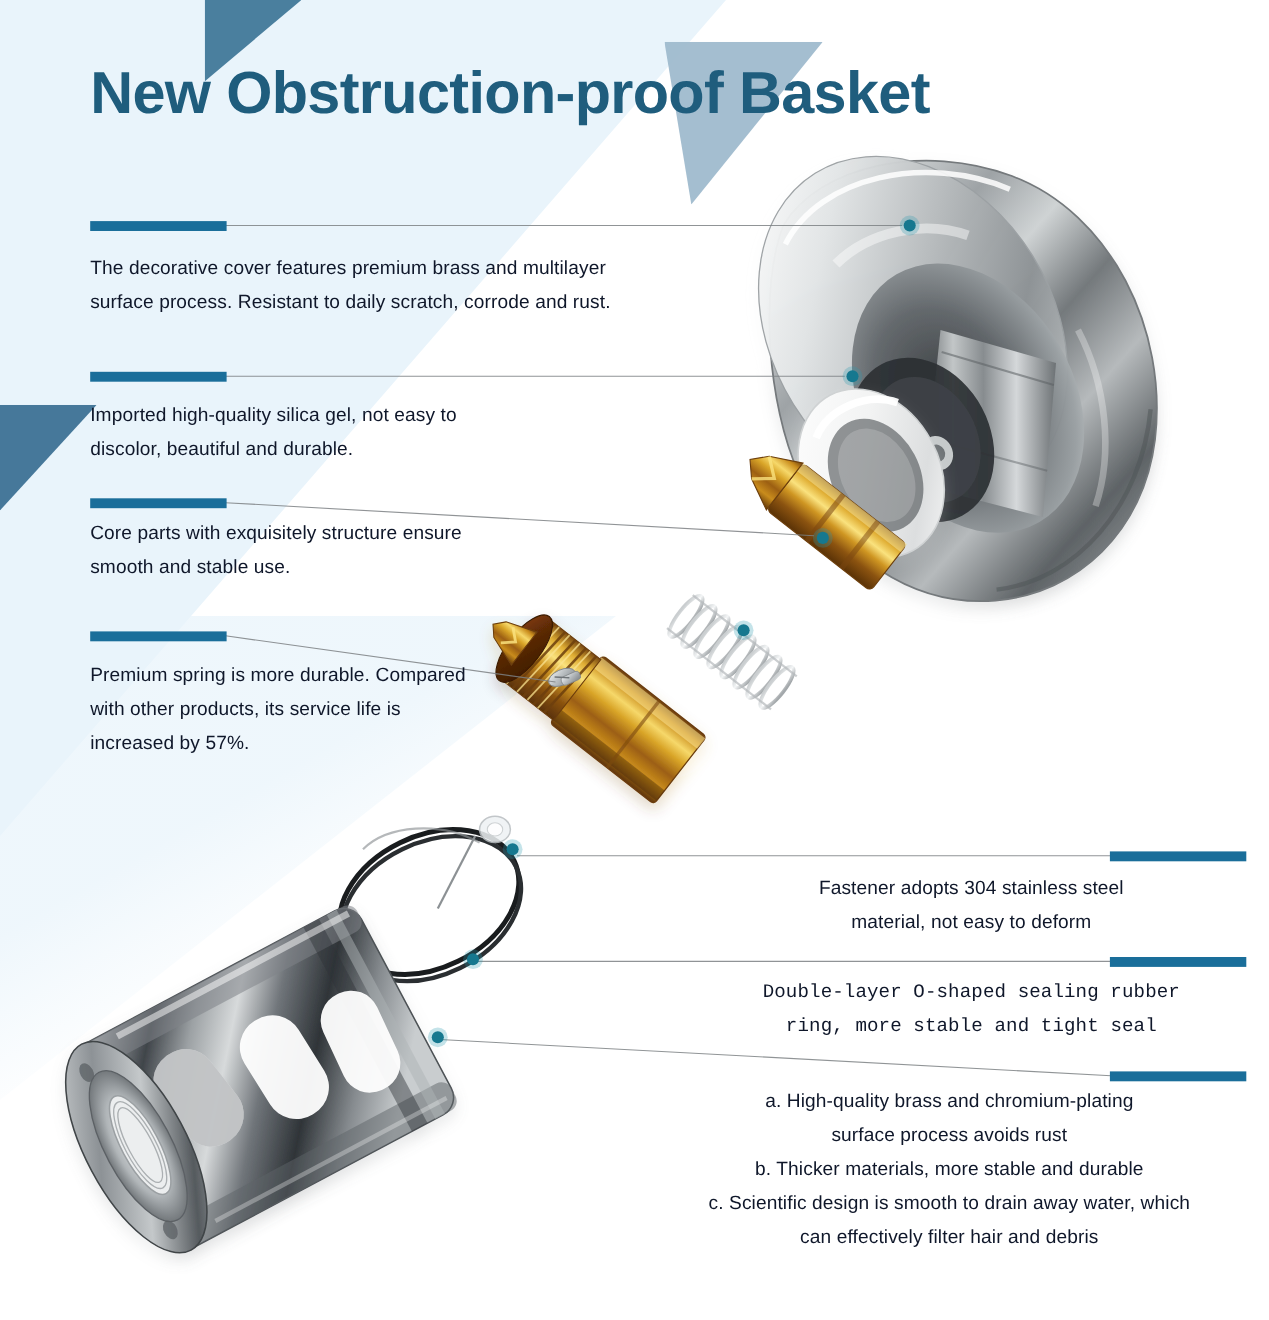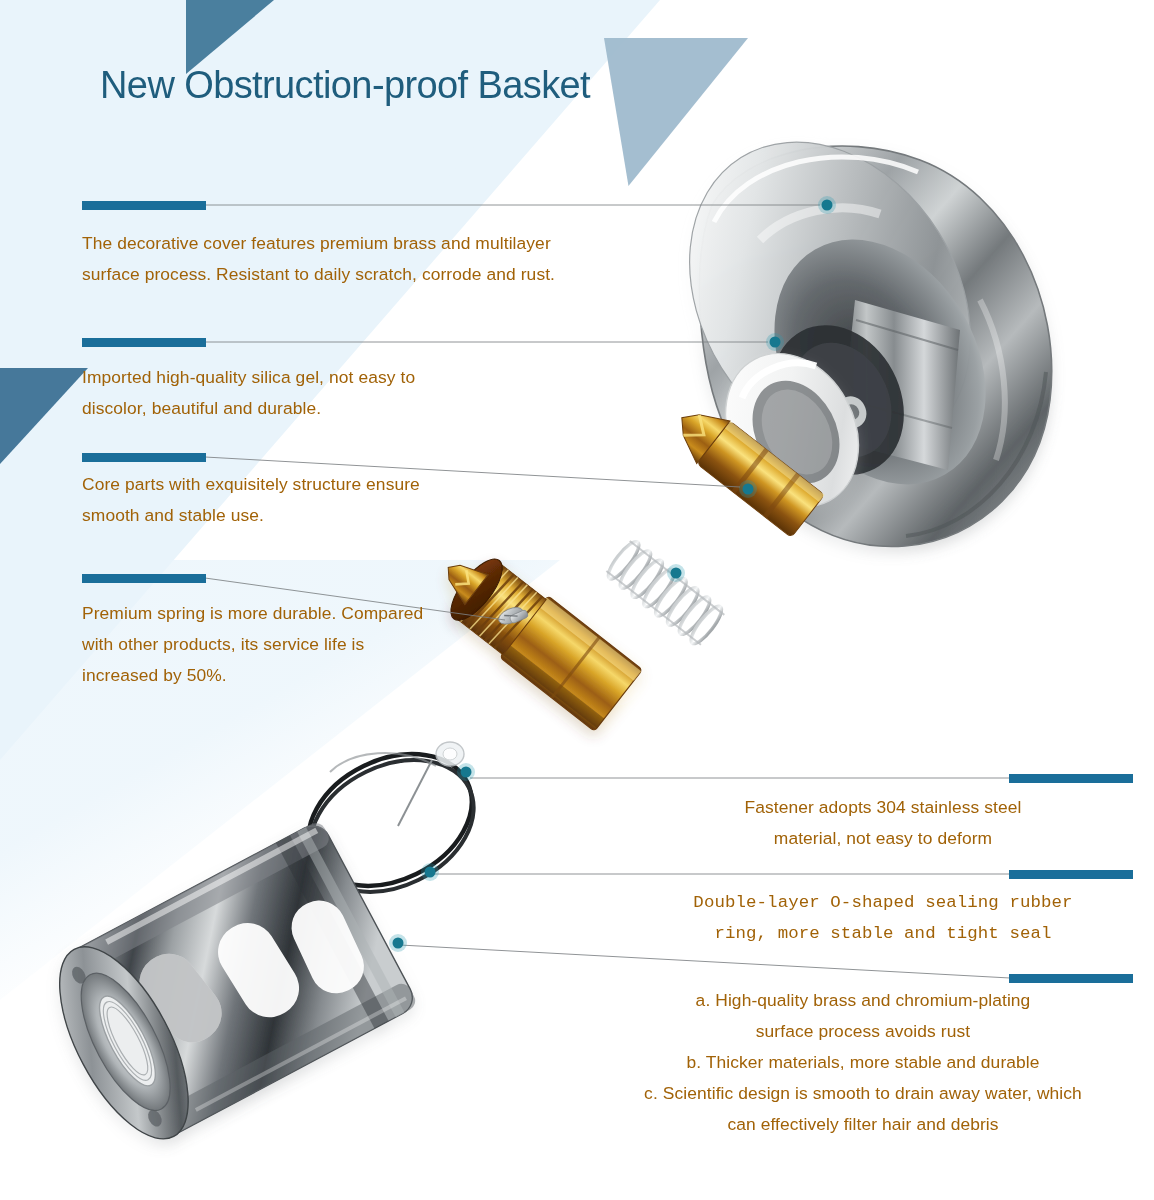--- a/index.html
+++ b/index.html
@@ -44,32 +44,32 @@
     background:linear-gradient(150deg,#e9f4fb 0%,#e9f4fb 38%,#ffffff 62%);
     clip-path:polygon(0 0,100% 0,0 100%);
     opacity:.75;
   }
 
   
   .feature{position:absolute;}
   .bar{position:absolute;height:9px;background:#1a6e9a;}
   .ftext{
     position:absolute;
-    color:#a16207;
+    color:#0f172a;
     font-size:17.4px;
     line-height:31px;
     letter-spacing:.1px;
     white-space:pre-line;
   }
   .ftext.right{text-align:center;}
 
   
   .title{
-    position:absolute;left:100px;top:56px;
-    font-size:38px;font-weight:normal;
+    position:absolute;left:82px;top:56px;
+    font-size:54px;font-weight:bold;
     color:#1f5d7d;
     letter-spacing:-0.6px;
     line-height:58px;
     white-space:nowrap;
   }
 
   
   .conn{position:absolute;left:0;top:0;width:1154px;height:1200px;pointer-events:none;}
 
   
@@ -412,21 +412,21 @@
   <div class="feature">
     <div class="bar" style="left:82px;top:453px;width:124px;"></div>
     <div class="ftext" style="left:82px;top:469px;width:600px;">Core parts with exquisitely structure ensure
 smooth and stable use.</div>
   </div>
 
   <div class="feature">
     <div class="bar" style="left:82px;top:574px;width:124px;"></div>
     <div class="ftext" style="left:82px;top:598px;width:470px;">Premium spring is more durable. Compared
 with other products, its service life is
-increased by 50%.</div>
+increased by 57%.</div>
   </div>
 
   <div class="feature">
     <div class="bar" style="left:1009px;top:774px;width:124px;"></div>
     <div class="ftext right" style="left:633px;top:792px;width:500px;">Fastener adopts 304 stainless steel
 material, not easy to deform</div>
   </div>
 
   <div class="feature">
     <div class="bar" style="left:1009px;top:870px;width:124px;"></div>

